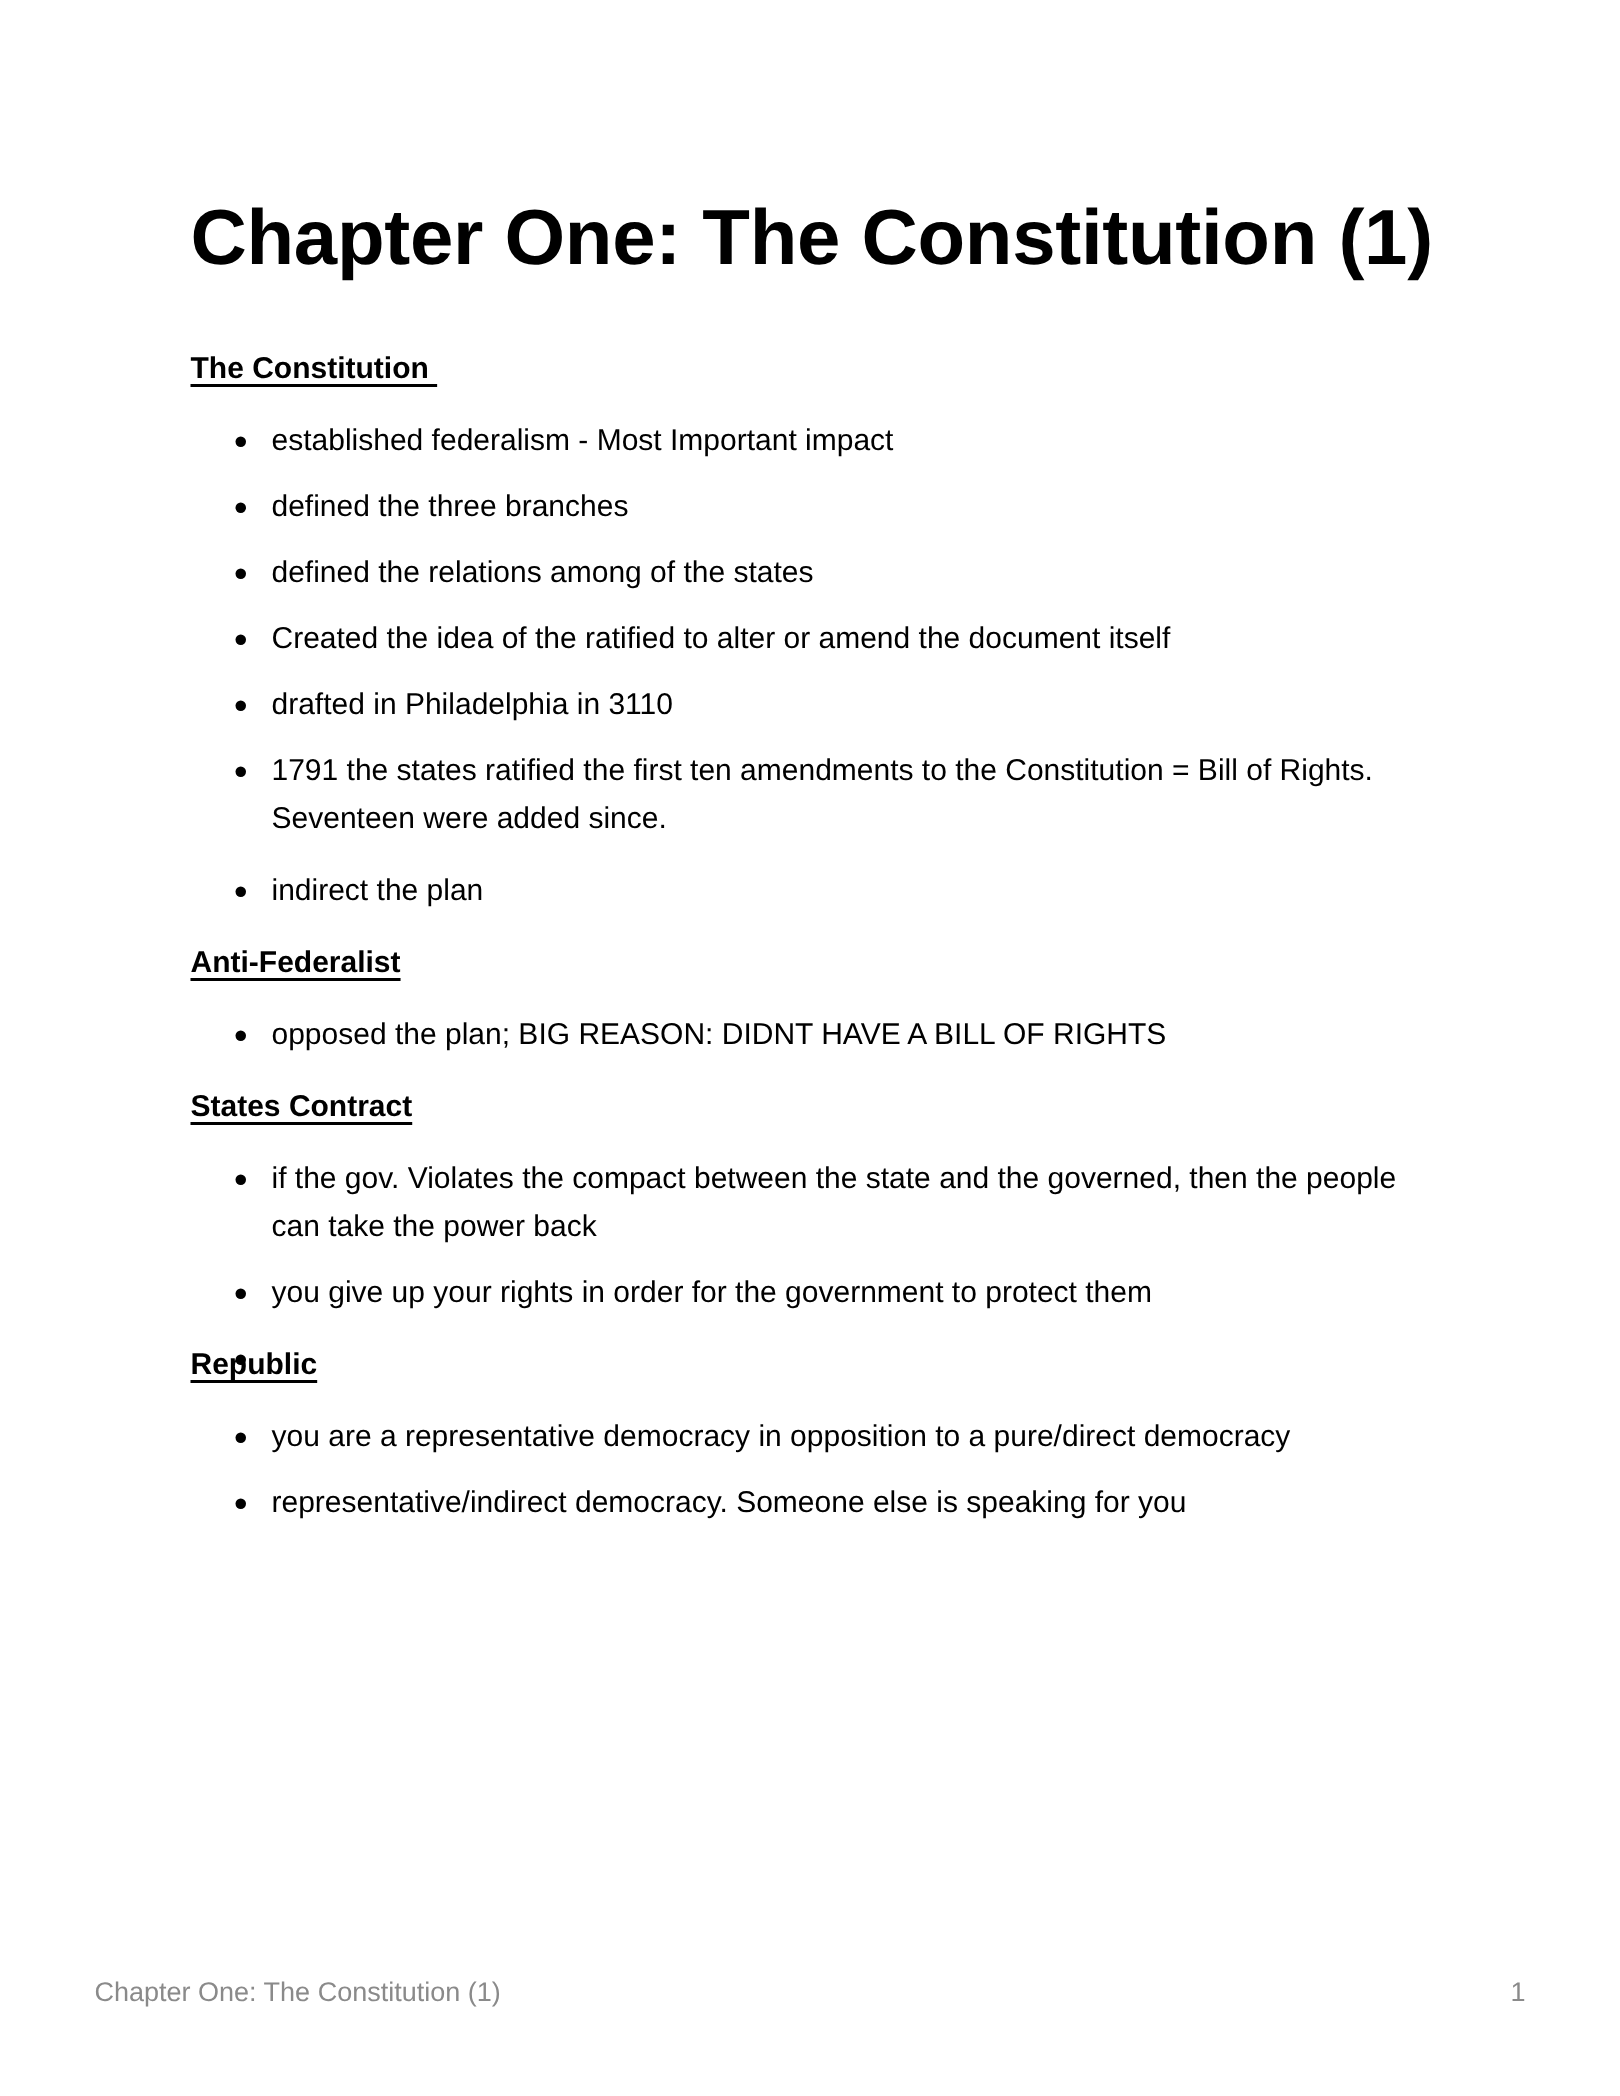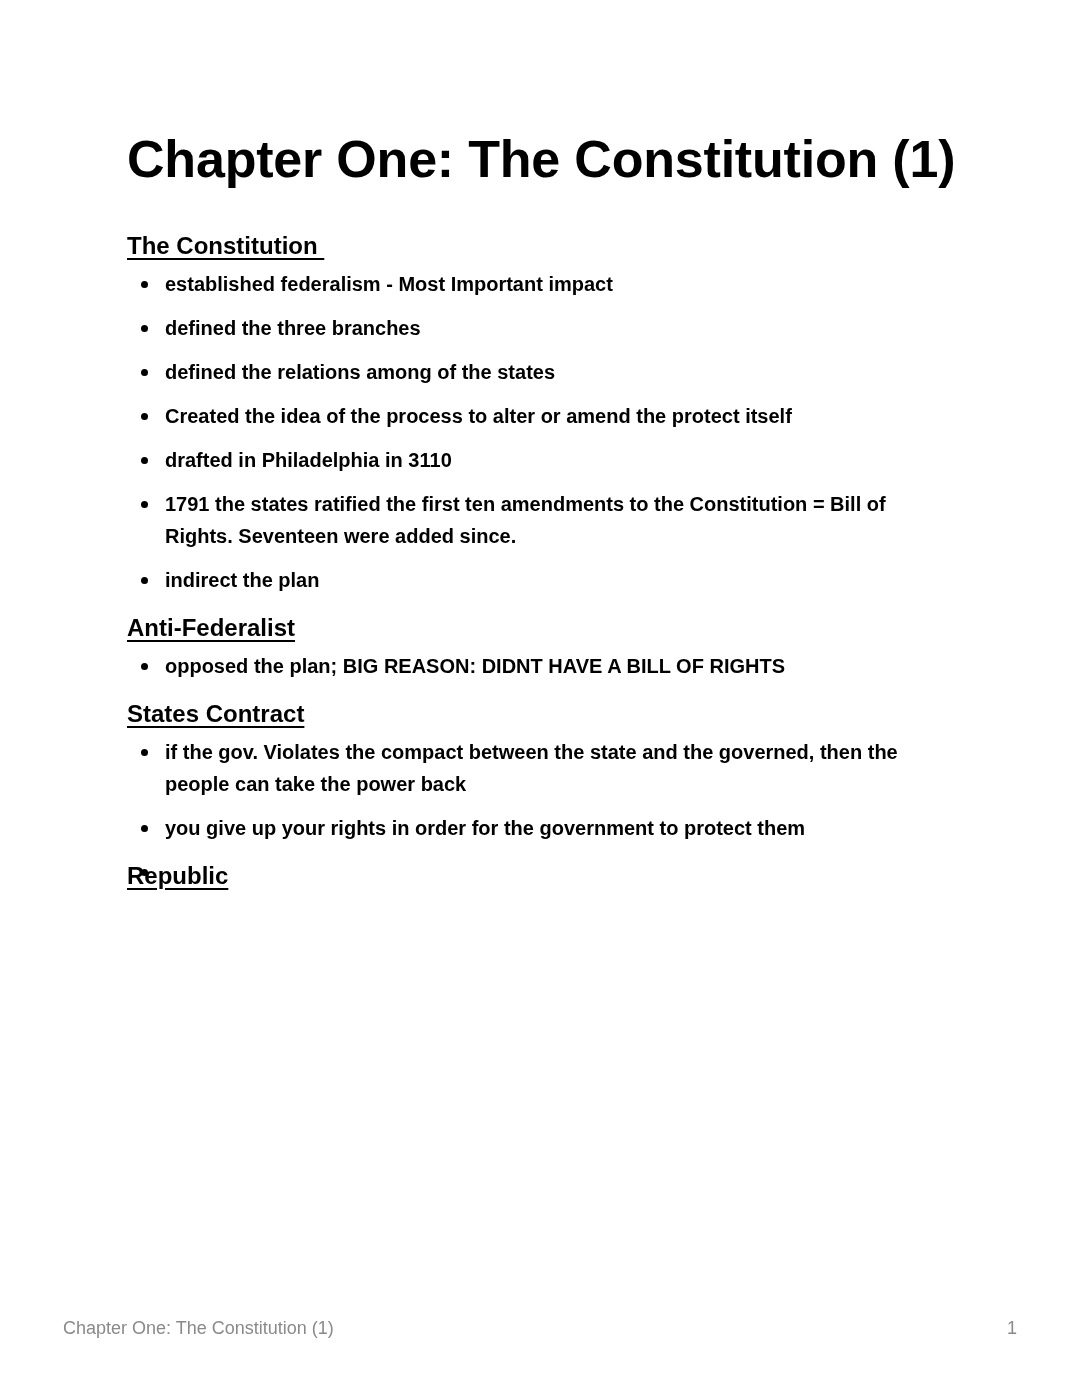--- a/index.html
+++ b/index.html
@@ -25,34 +25,33 @@
       font-size: 52px;
       font-weight: bold;
       line-height: 66px;
       margin: 0 0 38px 0;
       letter-spacing: -0.2px;
     }
     .section {
       margin: 0;
     }
     .section-heading {
-      font-size: 24px;
+      font-size: 20px;
       font-weight: bold;
       text-decoration: underline;
       text-underline-offset: 4px;
       text-decoration-thickness: 2px;
       line-height: 32px;
       margin: 16px 0 6px 0;
       white-space: pre;
     }
     .bullets {
       list-style: none;
-      margin: 0;
+      margin: 16px;
       padding: 0;
-      font-weight: bold;
     }
     .bullets li {
       position: relative;
       padding-left: 38px;
       font-size: 20px;
       line-height: 32px;
       margin-bottom: 12px;
     }
     .bullets li .bullet {
       position: absolute;
@@ -79,21 +78,21 @@
 
 <div class="page">
   <h1 class="doc-title">Chapter One: The Constitution (1)</h1>
 
   <div class="section">
     <div class="section-heading">The Constitution </div>
     <ul class="bullets">
       <li><span class="bullet"></span><span>established federalism - Most Important impact</span></li>
       <li><span class="bullet"></span><span>defined the three branches</span></li>
       <li><span class="bullet"></span><span>defined the relations among of the states</span></li>
-      <li><span class="bullet"></span><span>Created the idea of the process to alter or amend the protect itself</span></li>
+      <li><span class="bullet"></span><span>Created the idea of the ratified to alter or amend the document itself</span></li>
       <li><span class="bullet"></span><span>drafted in Philadelphia in 3110</span></li>
       <li><span class="bullet"></span><span>1791 the states ratified the first ten amendments to the Constitution = Bill of Rights. Seventeen were added since.</span></li>
     </ul>
   </div>
 
   <div class="section">
     <ul class="bullets">
       <li><span class="bullet"></span><span>indirect the plan</span></li>
     </ul>
   </div>
@@ -109,20 +108,24 @@
     <div class="section-heading">States Contract</div>
     <ul class="bullets">
       <li><span class="bullet"></span><span>if the gov. Violates the compact between the state and the governed, then the people can take the power back</span></li>
       <li><span class="bullet"></span><span>you give up your rights in order for the government to protect them</span></li>
       <li><span class="bullet"></span></li>
     </ul>
   </div>
 
   <div class="section">
     <div class="section-heading">Republic</div>
+    <ul class="bullets">
+      <li><span class="bullet"></span><span>you are a representative democracy in opposition to a pure/direct democracy</span></li>
+      <li><span class="bullet"></span><span>representative/indirect democracy. Someone else is speaking for you</span></li>
+    </ul>
   </div>
 
 </div>
 
 <div class="footer">
   <span>Chapter One: The Constitution (1)</span>
   <span>1</span>
 </div>
 
 </body></html>

